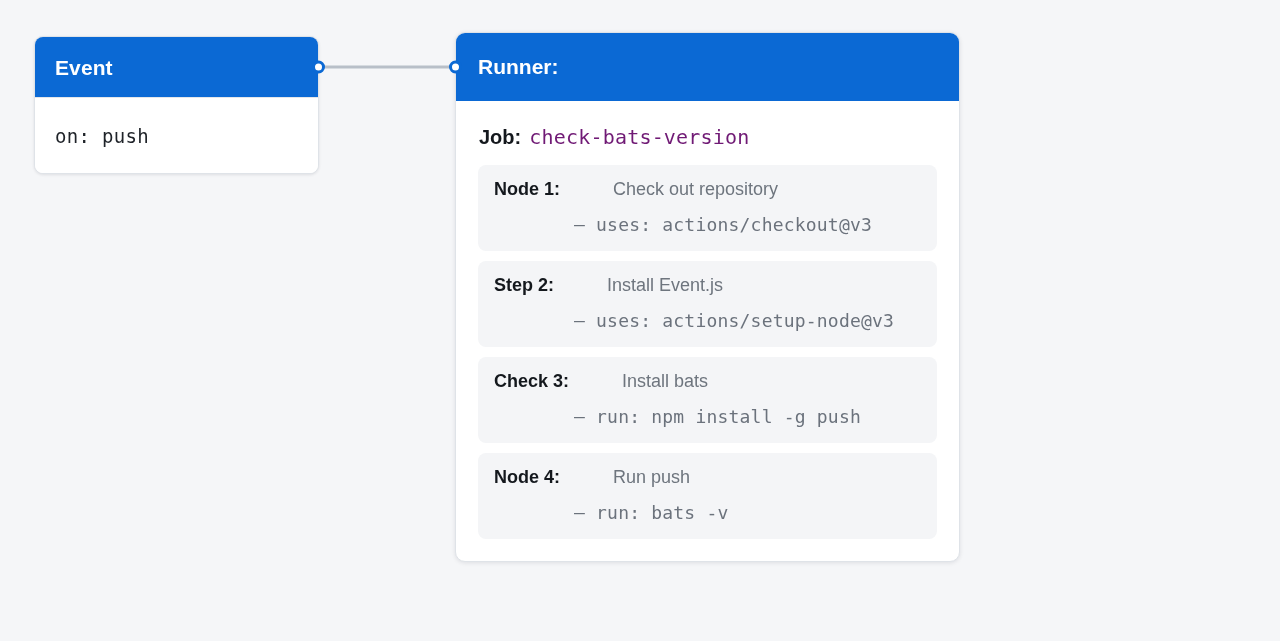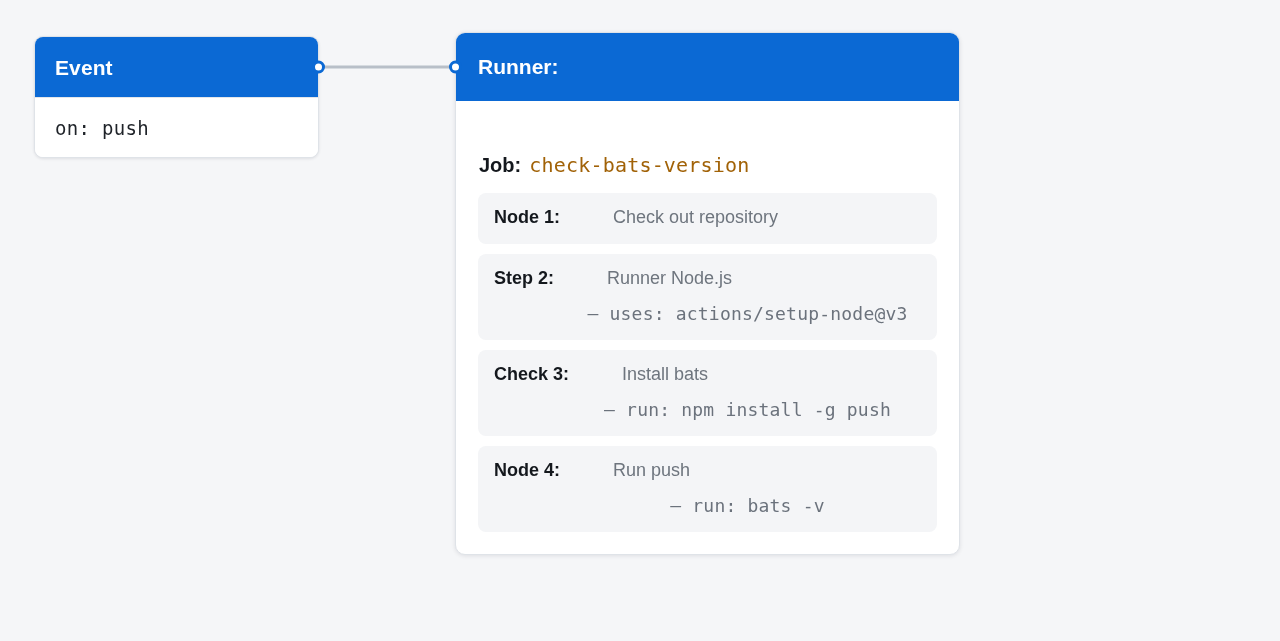--- a/index.html
+++ b/index.html
@@ -44,21 +44,21 @@
     position: relative;
   }
   .event-header-title {
     font-size: 21px;
     font-weight: bold;
     letter-spacing: 0.1px;
     line-height: 1;
   }
   .event-body {
     border-top: 1px solid #e3e6ea;
-    height: 60px;
+    height: 76px;
     display: flex;
     align-items: center;
     padding: 0 20px;
     box-sizing: border-box;
     border-radius: 0 0 8px 8px;
     background: #ffffff;
   }
   .event-body-text {
     font-family: "DejaVu Sans Mono", "Liberation Mono", monospace;
     font-size: 19px;
@@ -97,21 +97,20 @@
   .runner-node {
     position: absolute;
     left: 455px;
     top: 32px;
     width: 505px;
     background: #ffffff;
     border: 1px solid #dfe3e8;
     border-radius: 10px;
     box-shadow: 0 1px 4px rgba(16, 24, 40, 0.10);
     box-sizing: border-box;
-    text-align: center;
   }
   .runner-header {
     background: #0b69d4;
     color: #ffffff;
     border-radius: 9px 9px 0 0;
     height: 68px;
     display: flex;
     align-items: center;
     padding: 0 22px;
     box-sizing: border-box;
@@ -130,32 +129,31 @@
 
   .runner-body {
     padding: 18px 22px 22px 22px;
     box-sizing: border-box;
   }
 
   .job-line {
     display: flex;
     align-items: baseline;
     padding: 6px 0 16px 1px;
-    margin-top: 28px;
   }
   .job-label {
     font-size: 20px;
     font-weight: bold;
     color: #14181d;
     margin-right: 8px;
   }
   .job-value {
     font-family: "DejaVu Sans Mono", "Liberation Mono", monospace;
     font-size: 20px;
-    color: #a16207;
+    color: #701a75;
     letter-spacing: 0.2px;
   }
 
   .steps-list {
     display: flex;
     flex-direction: column;
     gap: 10px;
   }
 
   .step-card {
@@ -222,26 +220,27 @@
         <span class="job-value">check-bats-version</span>
       </div>
 
       <div class="steps-list">
 
         <div class="step-card">
           <div class="step-head">
             <span class="step-num">Node 1:</span>
             <span class="step-title">Check out repository</span>
           </div>
+          <div class="step-cmd">— uses: actions/checkout@v3</div>
         </div>
 
         <div class="step-card">
           <div class="step-head">
             <span class="step-num">Step 2:</span>
-            <span class="step-title">Runner Node.js</span>
+            <span class="step-title">Install Event.js</span>
           </div>
           <div class="step-cmd">— uses: actions/setup-node@v3</div>
         </div>
 
         <div class="step-card">
           <div class="step-head">
             <span class="step-num">Check 3:</span>
             <span class="step-title">Install bats</span>
           </div>
           <div class="step-cmd">— run: npm install -g push</div>

